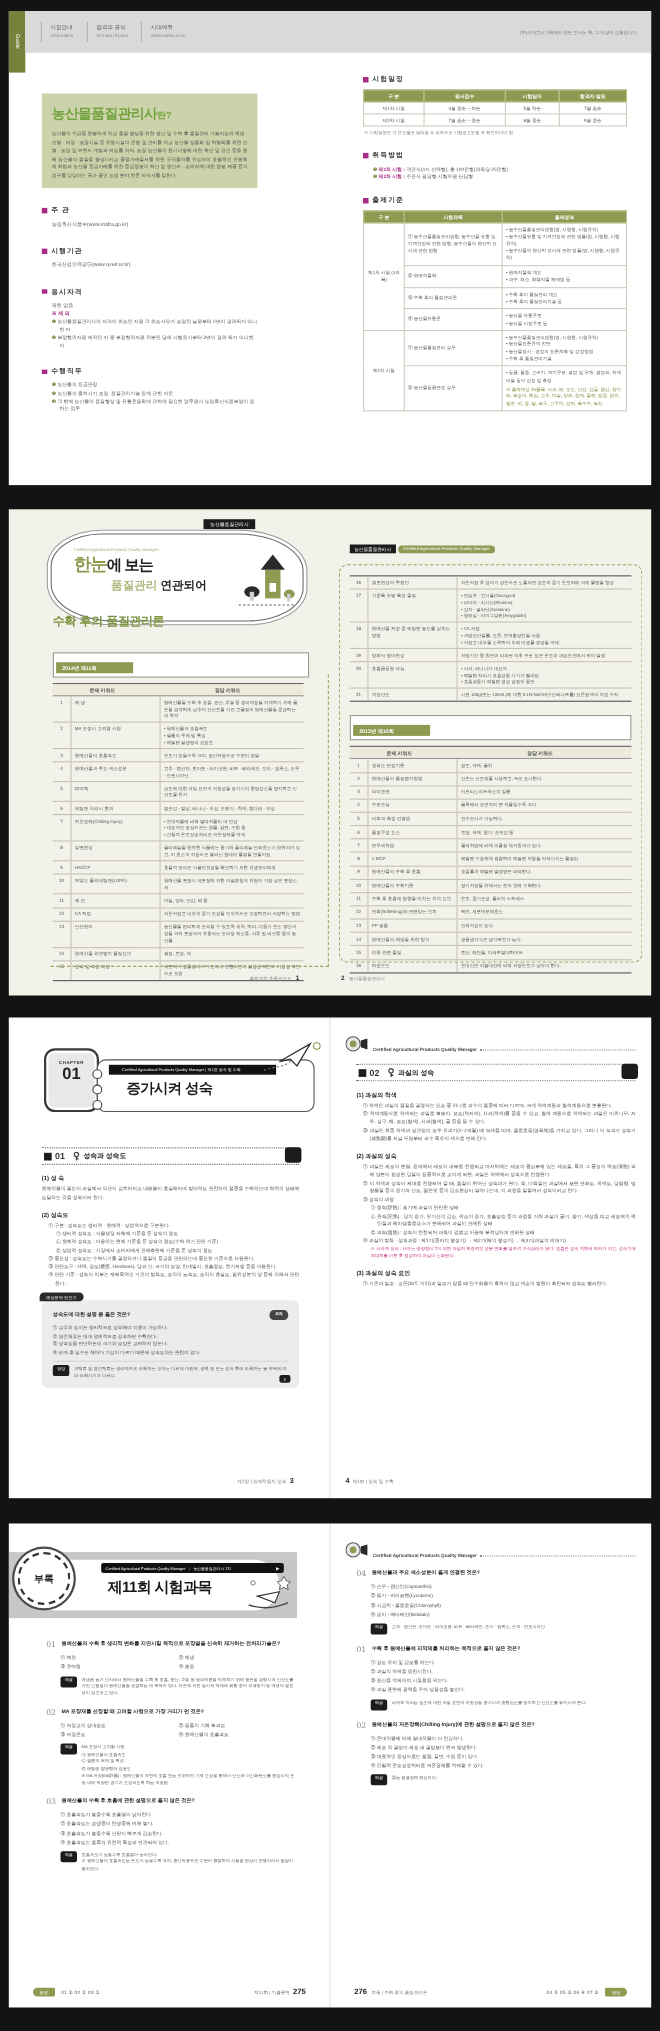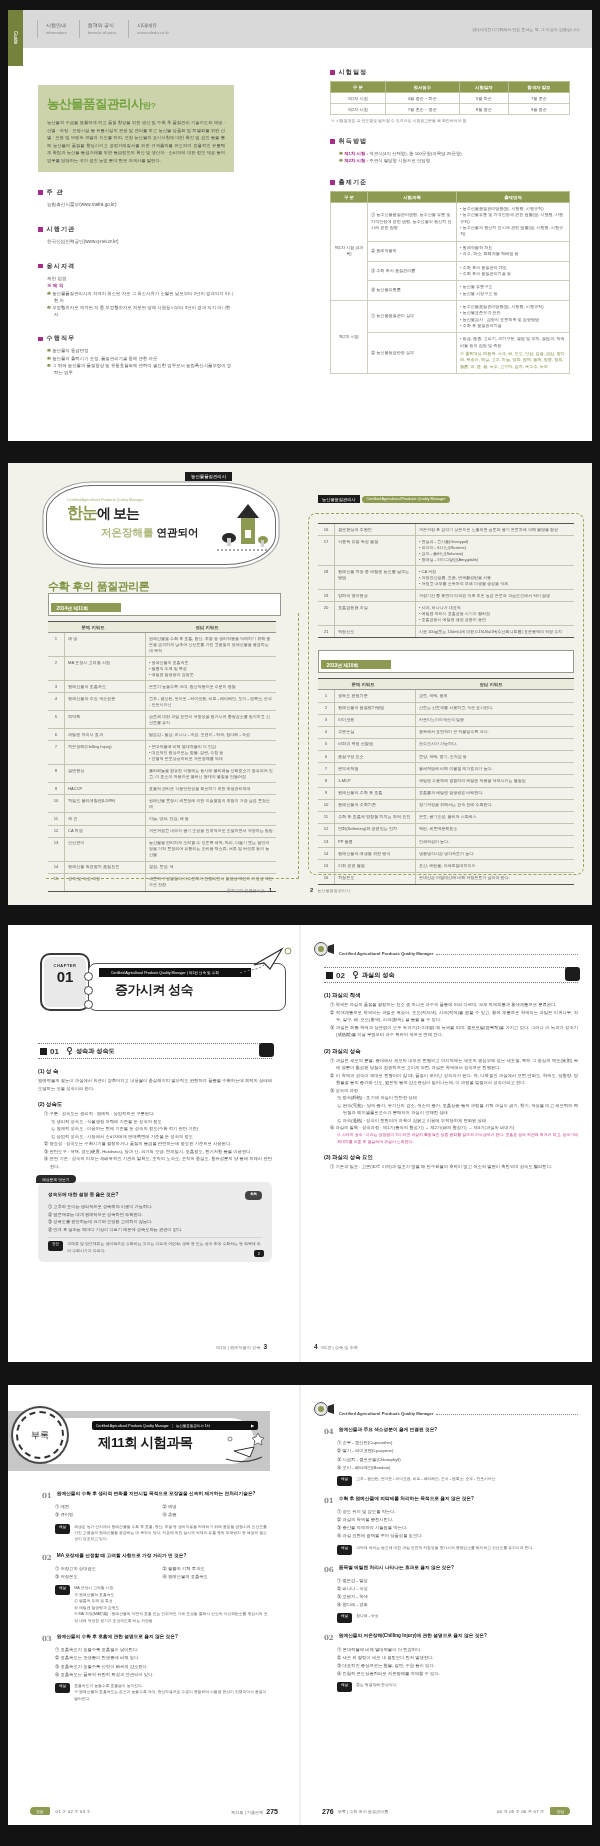--- a/index.html
+++ b/index.html
@@ -57,21 +57,21 @@
         padding:2px 6px;z-index:3;}
   .bub-in{padding:12px 8px 0 20px;}
   .bub-small{font-size:3.7px;color:#a3ad76;}
   .bub-l1{margin-top:1px;}
   .bub-hl1{font-size:16px;font-weight:bold;color:#8d9b52;letter-spacing:-1px;}
   .bub-r1{font-size:14px;font-weight:bold;color:#222;letter-spacing:-1px;}
   .bub-l2{margin:-2px 0 0 34px;}
   .bub-hl2{font-size:10.5px;font-weight:bold;color:#aeb97e;}
   .bub-r2{font-size:10.5px;font-weight:bold;color:#222;}
   .mush{position:absolute;right:6px;top:14px;}
-  .p2-head{position:absolute;left:40px;top:116px;font-family:"DejaVu Serif",serif;
+  .p2-head{position:absolute;left:40px;top:94px;font-family:"DejaVu Serif",serif;
            font-size:11px;font-weight:bold;color:#7d9340;letter-spacing:-.5px;}
   .lblbar{border:1px solid #9a9a8a;background:#fff;padding:1.5px;width:228px;}
   .lblbar .in{background:#8d9b52;color:#fff;font-size:4.8px;font-weight:bold;padding:1.5px 6px;display:inline-block;min-width:58px;}
   .kwt{width:228px;border-top:1.5px solid #555;border-bottom:1.5px solid #555;margin-top:5px;}
   .kwt .h{display:flex;background:#eceadb;border-bottom:1px solid #999;}
   .kwt .h div{font-size:4.4px;font-weight:bold;color:#444;text-align:center;padding:2.5px 0;}
   .kwt .r{display:flex;border-bottom:1px solid #c6c3b2;}
   .kwt .r:last-child{border-bottom:none;}
   .c-no{width:16px;flex:0 0 auto;font-size:4.2px;color:#555;text-align:center;padding:2.5px 0;border-right:1px solid #c6c3b2;}
   .c-kw{width:74px;flex:0 0 auto;font-size:4.1px;color:#555;padding:2.5px 3px;border-right:1px solid #c6c3b2;line-height:1.5;}
@@ -129,25 +129,25 @@
 
   
   .banner{position:absolute;left:0;top:26px;width:262px;height:60px;background:#c7c7c7;}
   .pill{position:absolute;left:20px;top:7px;width:226px;height:46px;background:#fff;border-radius:26px;}
   .pill-bar{position:absolute;left:64px;top:3px;width:158px;height:9px;background:#111;color:#fff;
             font-size:3.5px;display:flex;align-items:center;padding:0 4px;gap:3px;border-radius:2px;}
   .pill-bar .arr{margin-left:auto;font-size:4px;}
   .app-badge{position:absolute;left:8px;top:0px;width:44px;height:44px;border:2px dashed #333;border-radius:50%;
              background:#fff;display:flex;align-items:center;justify-content:center;
              box-shadow:0 0 0 3px #fff,0 0 0 5px #4a4a4a;}
-  .app-badge span{font-size:9px;font-weight:normal;color:#222;}
+  .app-badge span{font-size:9px;font-weight:bold;color:#222;}
   .pill-title{position:absolute;left:70px;top:16px;font-size:13.5px;font-weight:bold;color:#161616;letter-spacing:-.5px;}
   .q{margin:0 0 0 34px;width:228px;}
   .q .qline{display:flex;font-size:4.7px;font-weight:bold;color:#222;line-height:1.6;margin-top:9px;}
-  .q .qno{font-family:"DejaVu Serif",serif;font-size:7px;font-weight:bold;color:#8a8a8a;margin-right:5px;flex:0 0 auto;}
+  .q .qno{font-family:"DejaVu Serif",serif;font-size:7px;font-weight:normal;color:#8a8a8a;margin-right:5px;flex:0 0 auto;}
   .opts{margin:2px 0 0 13px;}
   .opts.two{display:grid;grid-template-columns:1fr 1fr;}
   .opt{font-size:4.3px;color:#4a4a4a;line-height:1.9;}
   .expl{display:flex;gap:4px;margin:4px 0 0 13px;}
   .expl .txt{font-size:3.8px;color:#555;line-height:1.7;}
   .q4foot{position:absolute;bottom:10px;left:0;width:292px;display:flex;align-items:center;padding:0 22px;box-sizing:border-box;}
   .achip{background:#8d9b52;color:#fff;font-size:3.8px;padding:1.5px 6px;border-radius:6px 2px 2px 6px;position:relative;}
   .ansseq{font-size:4.2px;color:#555;margin-left:6px;letter-spacing:.3px;}
   .pglab{margin-left:auto;font-size:4.1px;color:#777;}
   .pglab b{font-size:7px;color:#222;margin-left:3px;}
@@ -298,21 +298,21 @@
   </div>
 </div>
 
 <div class="panel" id="p2">
   <div class="page-l">
     <div class="bubble">
       <div class="flag">농산물품질관리사</div>
       <div class="bub-in">
         <div class="bub-small">Certified Agricultural Products Quality Manager</div>
         <div class="bub-l1"><span class="bub-hl1">한눈</span><span class="bub-r1">에 보는</span></div>
-        <div class="bub-l2"><span class="bub-hl2">저온장해를</span><span class="bub-r2"> 연관되어</span></div>
+        <div class="bub-l2"><span class="bub-hl2">품질관리</span><span class="bub-r2"> 연관되어</span></div>
       </div>
       <svg class="mush" width="54" height="52" viewBox="0 0 54 52">
         <rect x="26" y="18" width="14" height="26" fill="#8d9b52"></rect>
         <path d="M22 18 L44 18 L33 4 Z" fill="#2a2a2a"></path>
         <rect x="30" y="30" width="6" height="8" fill="#fff"></rect>
         <ellipse cx="14" cy="38" rx="7" ry="5" fill="#2a2a2a"></ellipse>
           <rect x="12" y="38" width="4" height="8" fill="#cfcfcf"></rect>
         <ellipse cx="48" cy="40" rx="5" ry="4" fill="#8d9b52"></ellipse>
           <rect x="46" y="40" width="3" height="7" fill="#cfcfcf"></rect>
         <path d="M2 50 L52 50" stroke="#555" stroke-width="1" stroke-dasharray="2 2"></path>
@@ -776,36 +776,20 @@
             <div class="opt">③ 증산을 억제하여 시들음을 막는다.</div>
             <div class="opt">④ 과실 표면에 광택을 주어 상품성을 높인다.</div>
           </div>
         <div class="expl">
             <span class="chip-b">해설</span>
             <span class="txt pre">피막제 처리는 습도에 대한 과일 표면의 저항성을 증가시켜 중량감소를 방지하고 신선도를 유지시켜 준다.</span>
           </div>
       </div>
       <div class="q" style="margin-left:24px;width:248px">
         <div class="qline">
-            <span class="qno">06</span>
-            <span>품목별 에틸렌 처리시 나타나는 효과로 옳지 않은 것은?</span>
-          </div>
-        <div class="opts">
-            <div class="opt">① 떫은감 - 탈삽</div>
-            <div class="opt">② 바나나 - 숙성</div>
-            <div class="opt">③ 오렌지 - 착색</div>
-            <div class="opt">④ 참다래 - 경화</div>
-          </div>
-        <div class="expl">
-            <span class="chip-b">해설</span>
-            <span class="txt pre">참다래 - 숙성</span>
-          </div>
-      </div>
-      <div class="q" style="margin-left:24px;width:248px">
-        <div class="qline">
             <span class="qno">02</span>
             <span>원예산물의 저온장해(Chilling Injury)에 관한 설명으로 옳지 않은 것은?</span>
           </div>
         <div class="opts">
             <div class="opt">① 온대작물에 비해 열대작물이 더 민감하다.</div>
             <div class="opt">② 세포 외 결빙이 세포 내 결빙보다 먼저 발생한다.</div>
             <div class="opt">③ 대표적인 증상으로는 함몰, 갈변, 수침 등이 있다.</div>
             <div class="opt">④ 간헐적 온도상승처리로 저온장해를 억제할 수 있다.</div>
           </div>
         <div class="expl">

